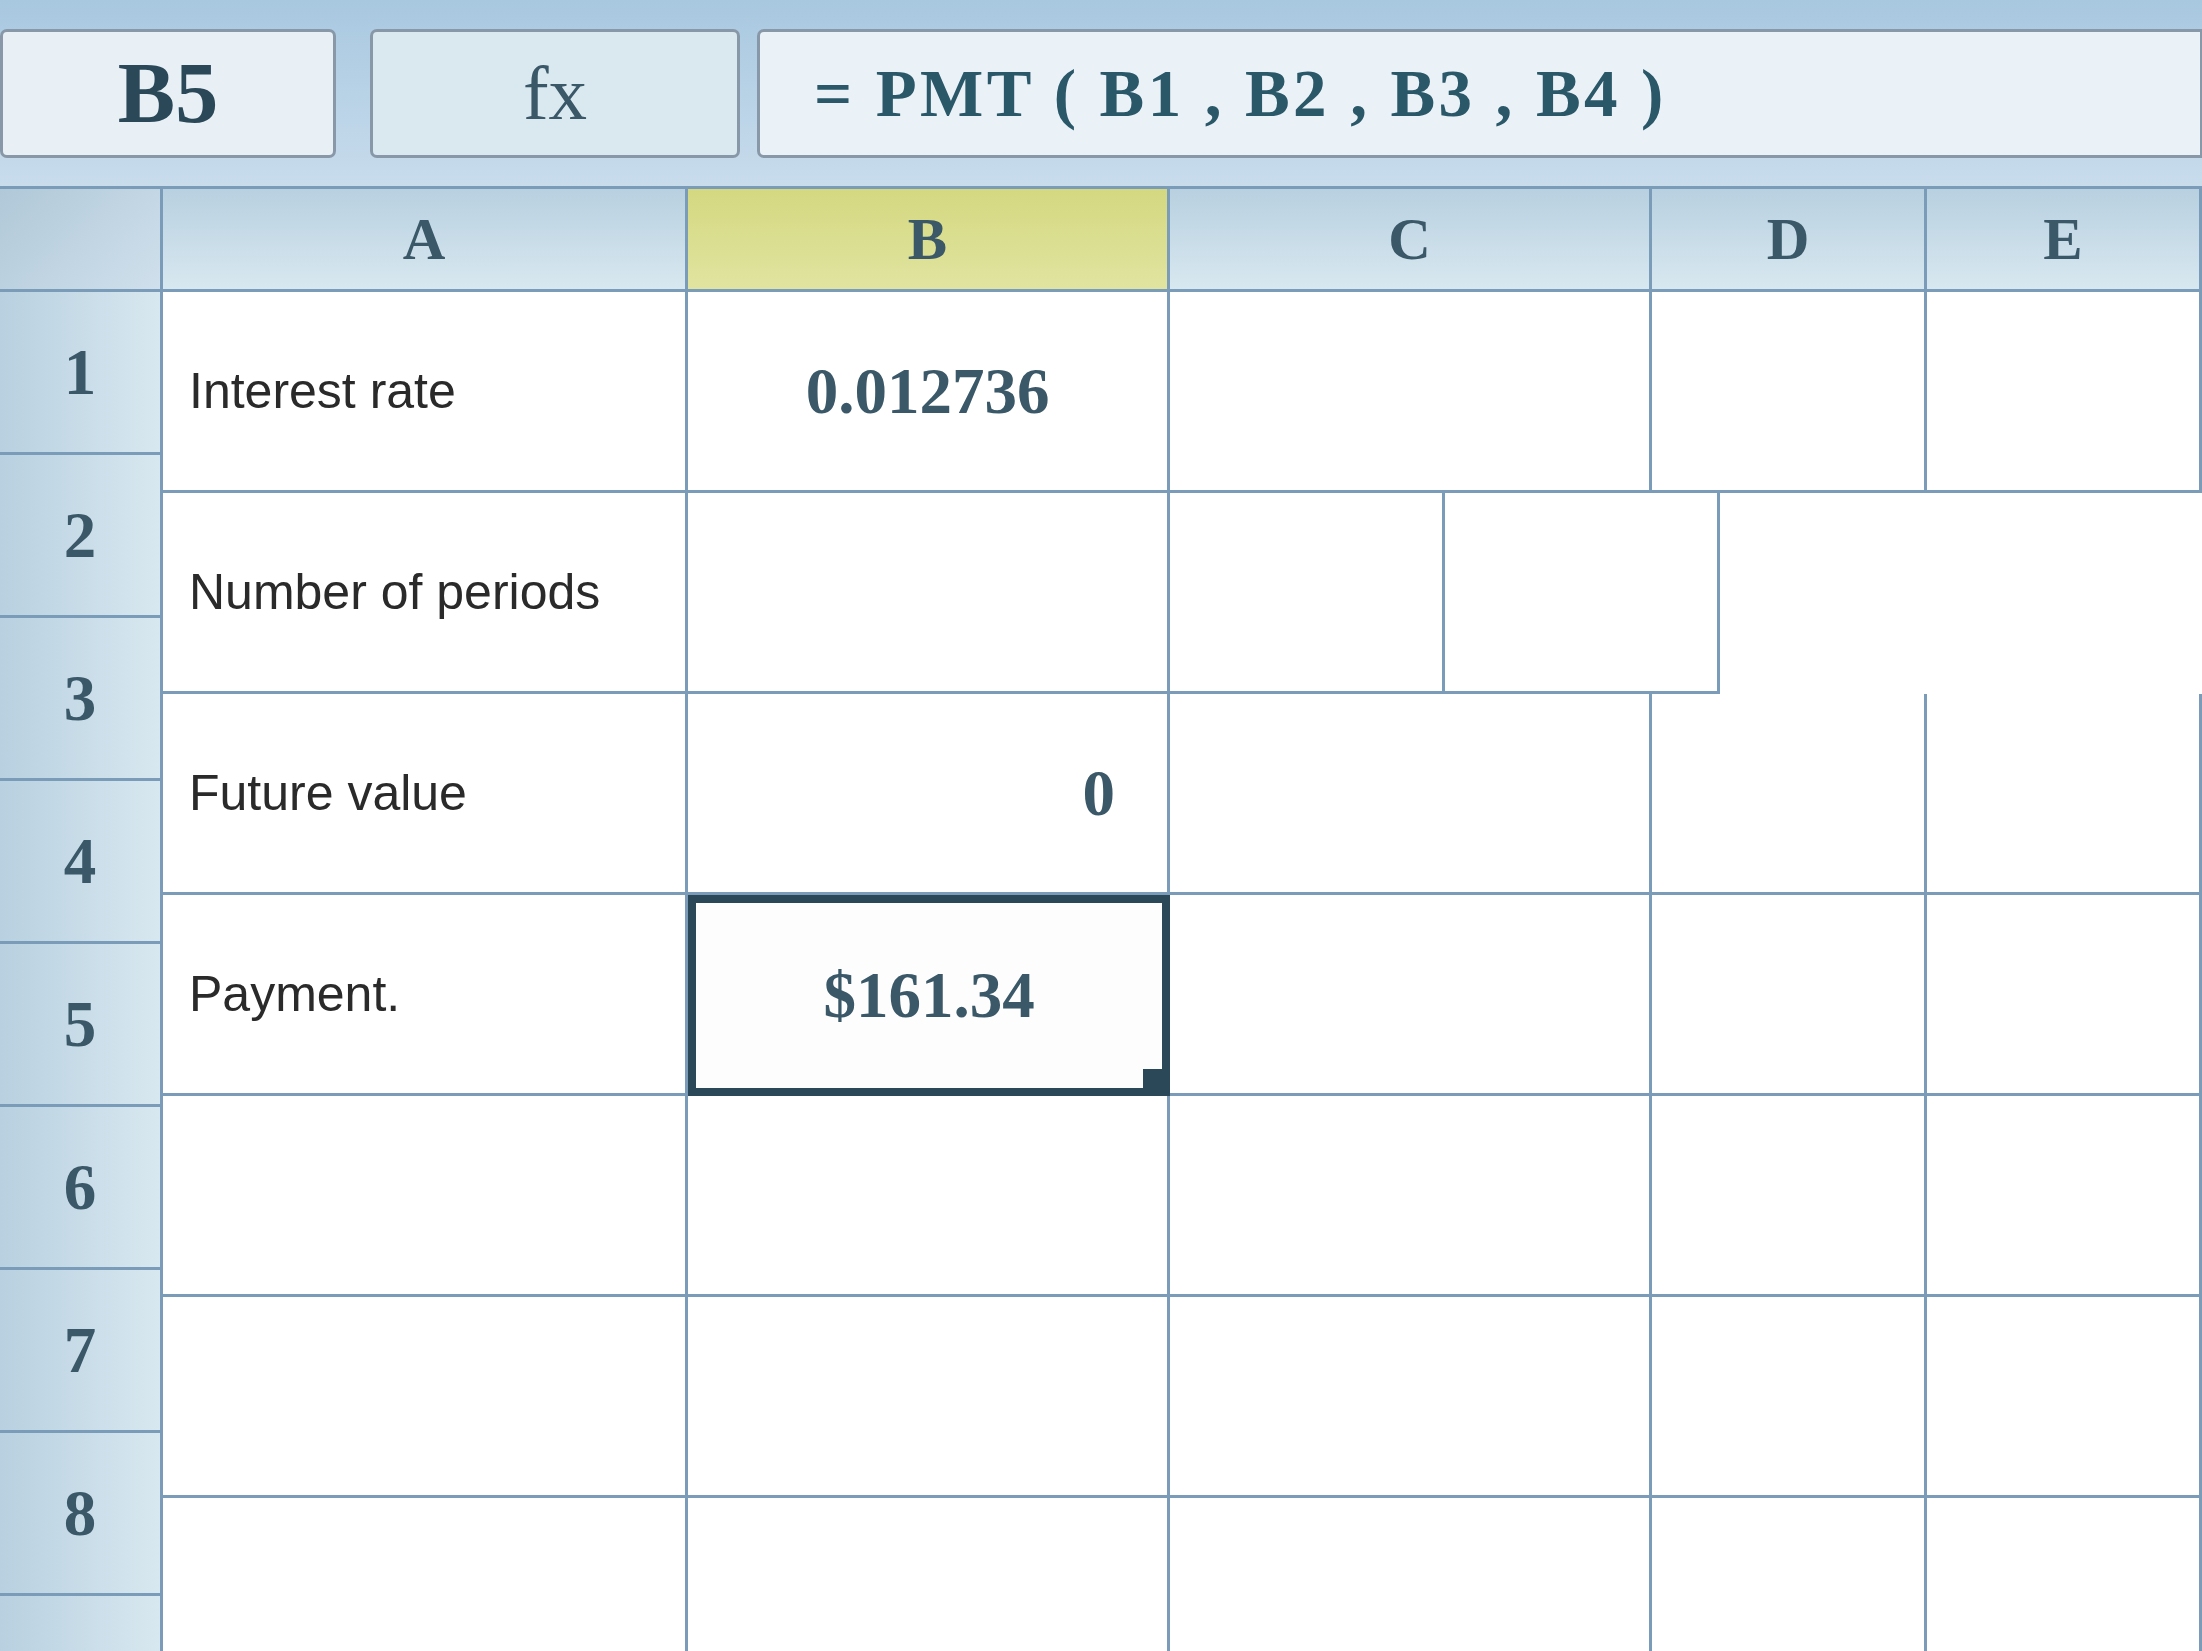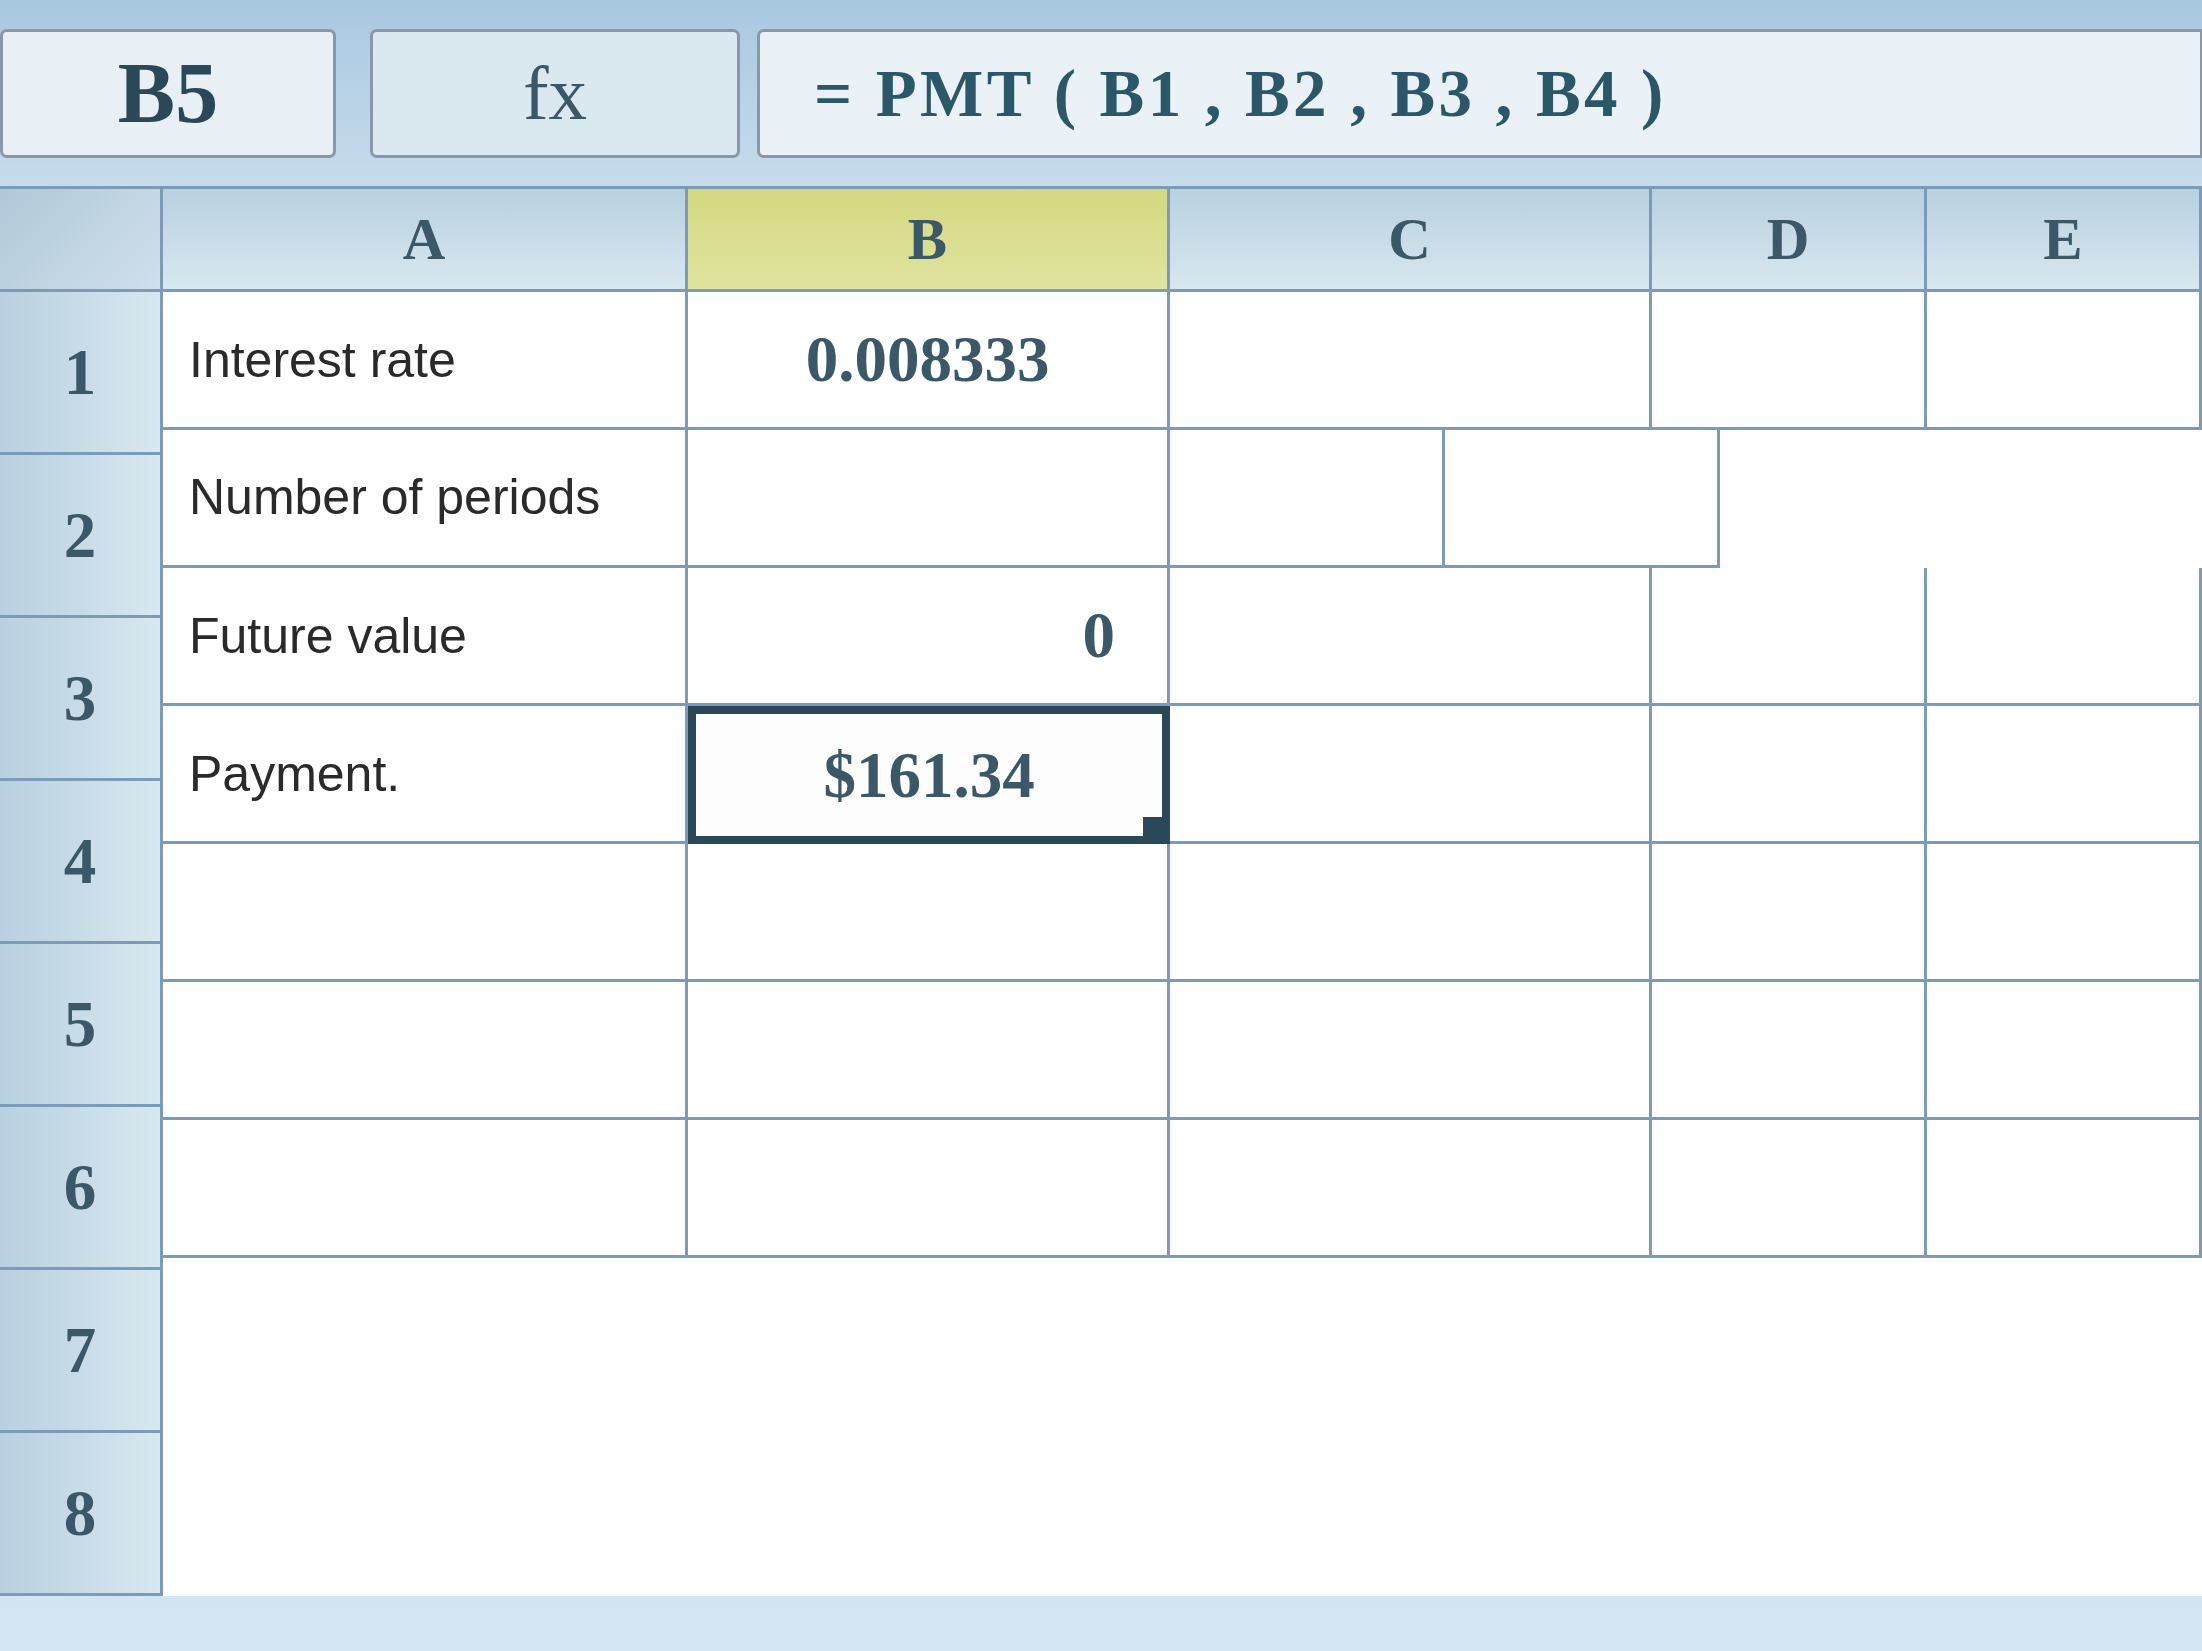--- a/index.html
+++ b/index.html
@@ -116,21 +116,21 @@
     .col-a { width: 525px; }
     .col-b { width: 482px; }
     .col-c { width: 482px; }
     .col-d { width: 275px; }
     .col-e { width: 275px; }
     .col-header.highlighted {
       background: linear-gradient(180deg, #d4d880 0%, #e0e4a0 100%);
     }
     .grid-row {
       display: flex;
-      height: 138px;
+      height: 201px;
     }
     .cell {
       border-right: 3.4px solid #7a9cb8;
       border-bottom: 3.4px solid #7a9cb8;
       display: flex;
       align-items: center;
       background: #fff;
     }
     .cell-a {
       width: 525px;
@@ -196,21 +196,21 @@
   <div class="grid-main">
     <div class="col-headers">
       <div class="col-header col-a">A</div>
       <div class="col-header col-b highlighted">B</div>
       <div class="col-header col-c">C</div>
       <div class="col-header col-d">D</div>
       <div class="col-header col-e">E</div>
     </div>
     <div class="grid-row">
       <div class="cell cell-a">Interest rate</div>
-      <div class="cell cell-b">0.008333</div>
+      <div class="cell cell-b">0.012736</div>
       <div class="cell cell-c"></div>
       <div class="cell cell-d"></div>
       <div class="cell cell-e"></div>
     </div>
     <div class="grid-row">
       <div class="cell cell-a multiline">Number of periods</div>
       <div class="cell cell-c"></div>
       <div class="cell cell-d"></div>
       <div class="cell cell-e"></div>
     </div>

